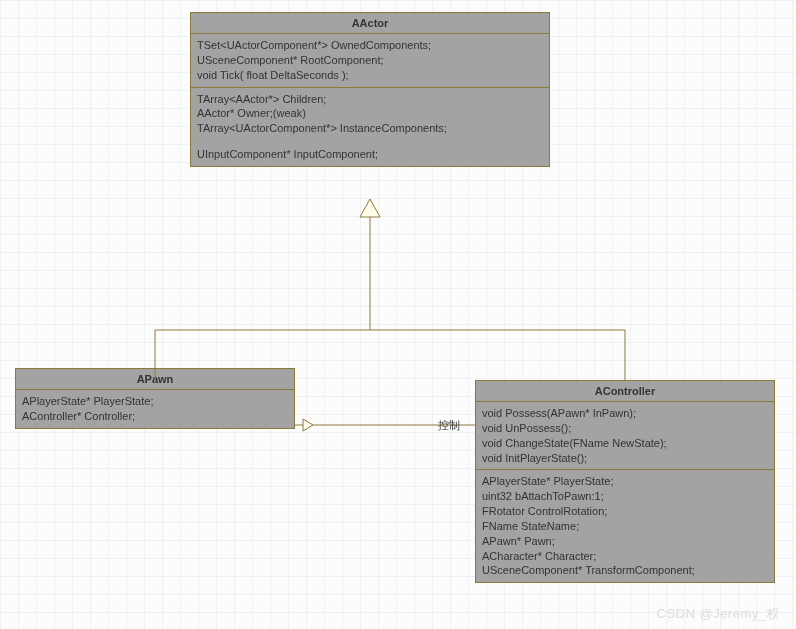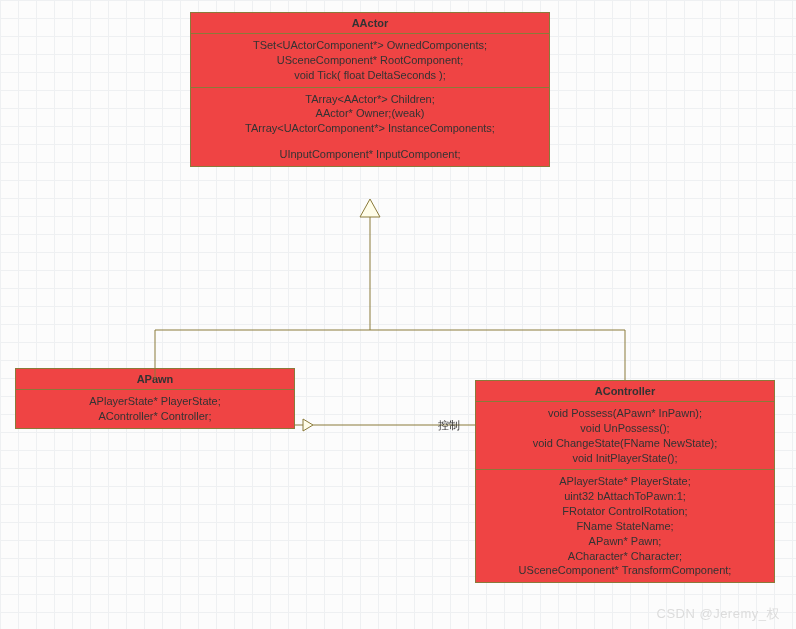--- a/index.html
+++ b/index.html
@@ -13,36 +13,35 @@
     background:
       linear-gradient(to right, #eef0f2 1px, transparent 1px),
       linear-gradient(to bottom, #eef0f2 1px, transparent 1px),
       #fcfcfc;
     background-size: 18px 18px;
     position: relative;
     overflow: hidden;
   }
   .uml-class {
     position: absolute;
-    background: #ef4444;
+    background: #a3a3a3;
     border: 1px solid #8a7a3a;
     box-sizing: border-box;
   }
   .uml-title {
     text-align: center;
     font-weight: bold;
     padding: 4px 6px;
     border-bottom: 1px solid #8a7a3a;
   }
   .uml-section {
-    padding: 4px 14px;
+    padding: 4px 6px;
     border-bottom: 1px solid #8a7a3a;
     line-height: 1.35;
     white-space: nowrap;
-    text-align: center;
   }
   .uml-section:last-child { border-bottom: none; }
   .blank-line { height: 11px; }
   svg.connectors {
     position: absolute;
     left: 0; top: 0;
     width: 796px; height: 629px;
     pointer-events: none;
   }
   .watermark {

